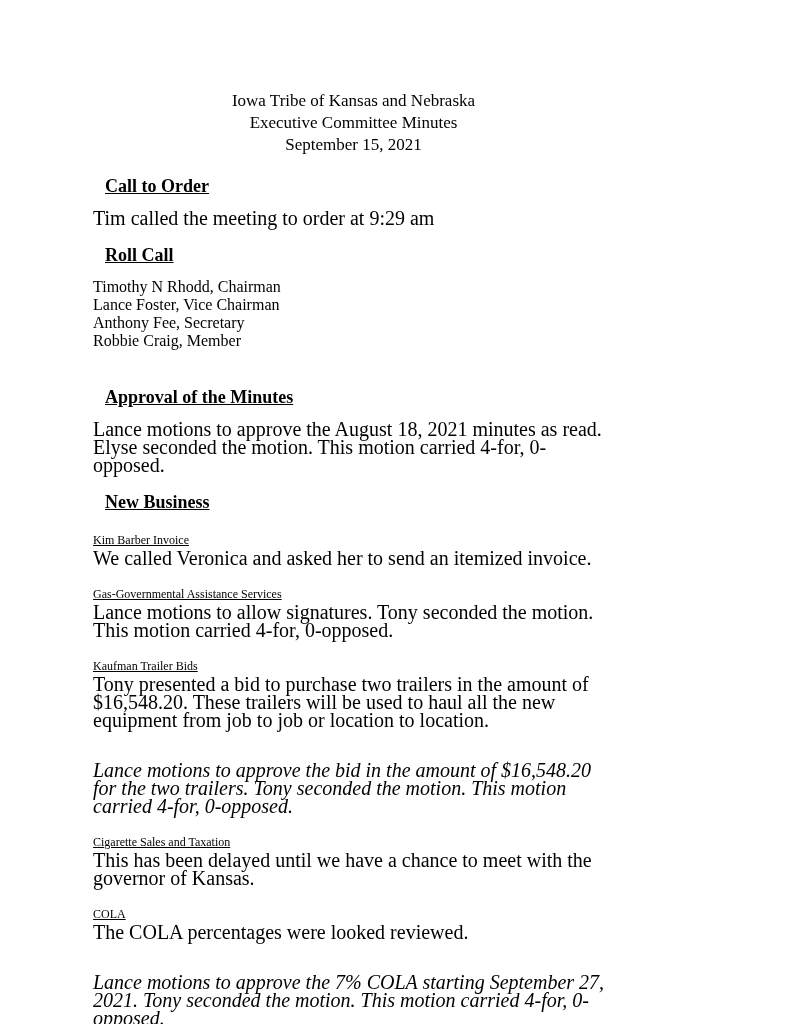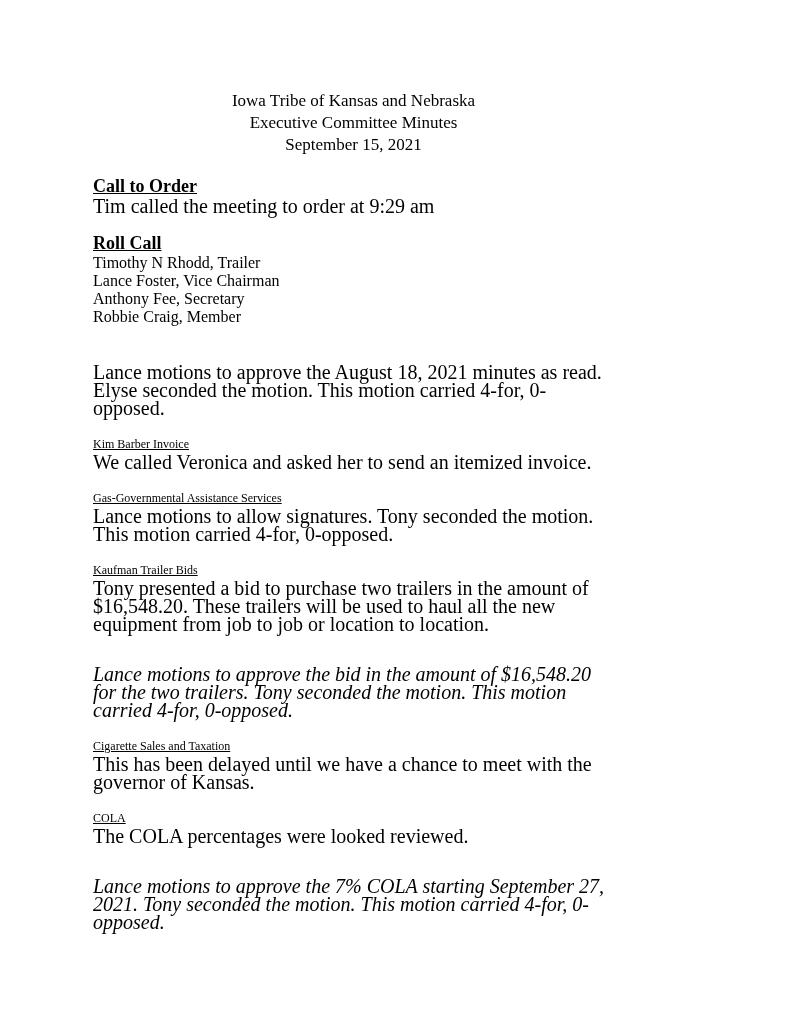--- a/index.html
+++ b/index.html
@@ -24,21 +24,21 @@
     line-height: 22px;
     margin-bottom: 20px;
   }
   .sec { margin: 0 0 18px 0; }
   .sec-roll-call { margin-bottom: 37px; }
   .h-major {
     font-size: 18px;
     line-height: 21px;
     font-weight: bold;
     text-decoration: underline;
-    margin: 0;
+    margin: 12px;
   }
   .h-sub {
     font-size: 12px;
     line-height: 18px;
     font-weight: normal;
     text-decoration: underline;
     margin: 0;
   }
   .body-text {
     font-size: 20px;
@@ -62,30 +62,34 @@
     <div>September 15, 2021</div>
   </header>
 
   <section class="sec">
     <h2 class="h-major">Call to Order</h2>
     <p class="body-text">Tim called the meeting to order at 9:29 am</p>
   </section>
 
   <section class="sec sec-roll-call">
     <h2 class="h-major">Roll Call</h2>
-    <div class="member-line">Timothy N Rhodd, Trailer</div>
+    <div class="member-line">Timothy N Rhodd, Chairman</div>
     <div class="member-line">Lance Foster, Vice Chairman</div>
     <div class="member-line">Anthony Fee, Secretary</div>
     <div class="member-line">Robbie Craig, Member</div>
   </section>
 
   <section class="sec">
+    <h2 class="h-major">Approval of the Minutes</h2>
     <p class="body-text">Lance motions to approve the August 18, 2021 minutes as read. Elyse seconded the motion. This motion carried 4-for, 0-opposed.</p>
   </section>
 
+  <section class="sec">
+    <h2 class="h-major">New Business</h2>
+  </section>
 
   <section class="sec">
     <h3 class="h-sub">Kim Barber Invoice</h3>
     <p class="body-text">We called Veronica and asked her to send an itemized invoice.</p>
   </section>
 
   <section class="sec">
     <h3 class="h-sub">Gas-Governmental Assistance Services</h3>
     <p class="body-text">Lance motions to allow signatures. Tony seconded the motion. This motion carried 4-for, 0-opposed.</p>
   </section>

